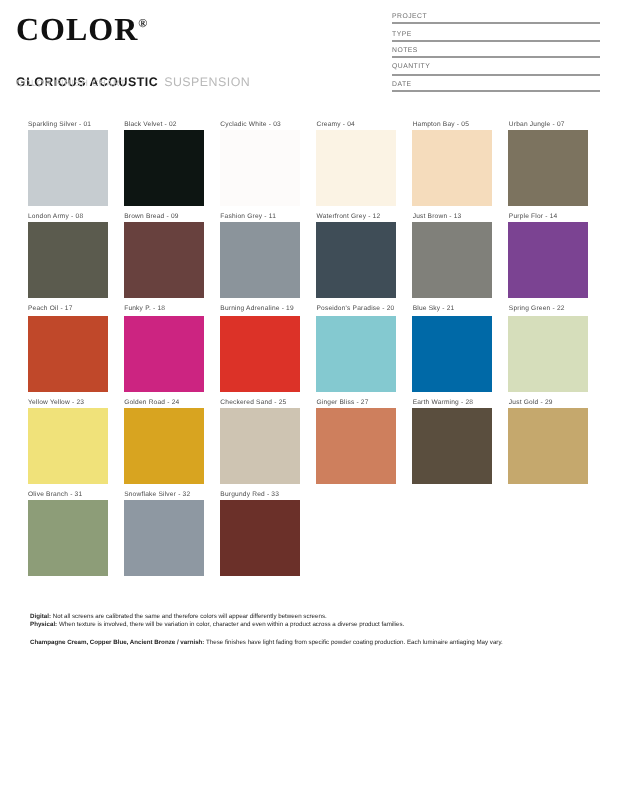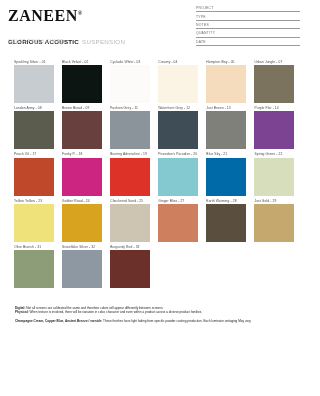--- a/index.html
+++ b/index.html
@@ -63,21 +63,21 @@
 
   
   .footer { position: absolute; left: 0; top: 360px; width: 306px; height: 36px; }
 </style>
 </head>
 <body>
 
 <div class="page">
 
   <div class="header">
-    <div class="brand-logo"><span>ZANEEN</span><span class="reg">®</span></div>
+    <div class="brand-logo"><span>COLOR</span><span class="reg">®</span></div>
 
     <div class="title-row">
       <span class="title-main">GLORIOUS ACOUSTIC</span><span class="title-sub">SUSPENSION</span>
     </div>
     <div class="title-chart">COLOR FINISH CHART</div>
   </div>
 
   <div class="specform">
     <div class="spec-row">
       <span class="spec-label">PROJECT</span>

